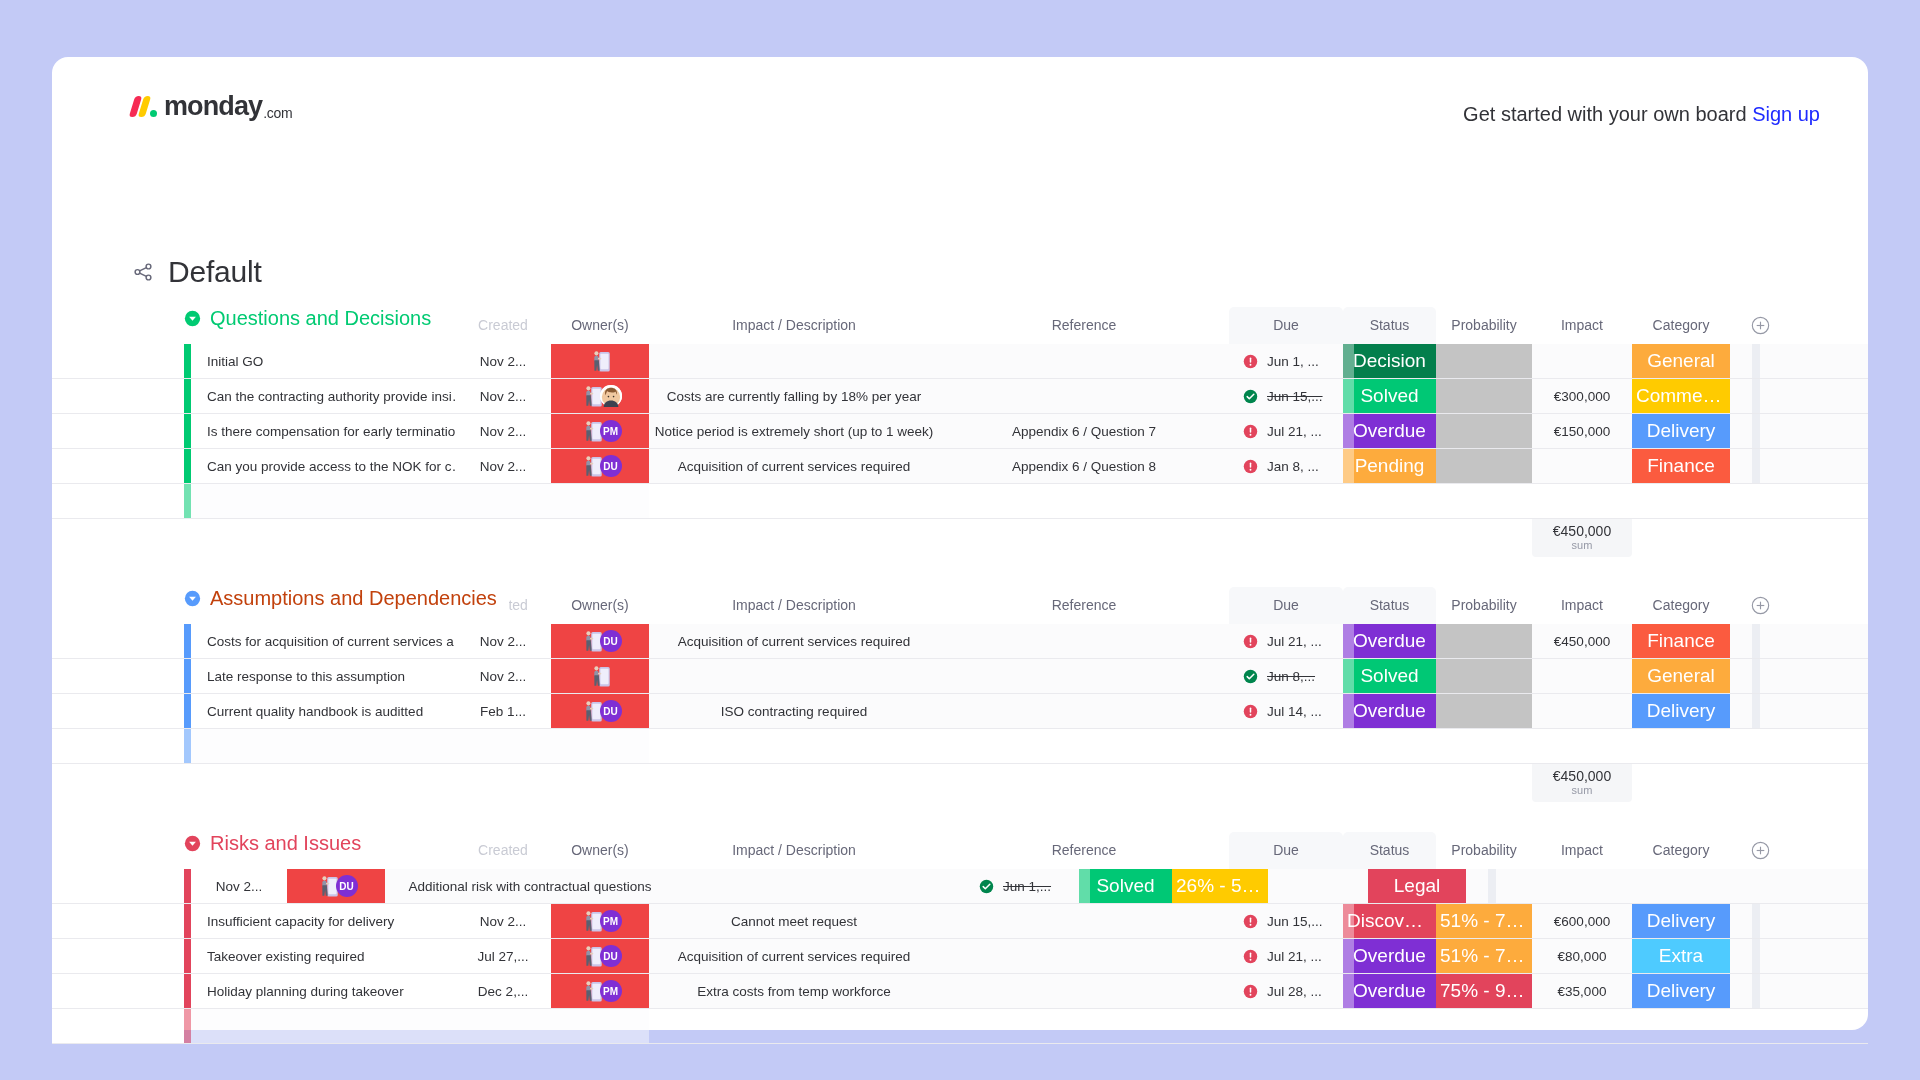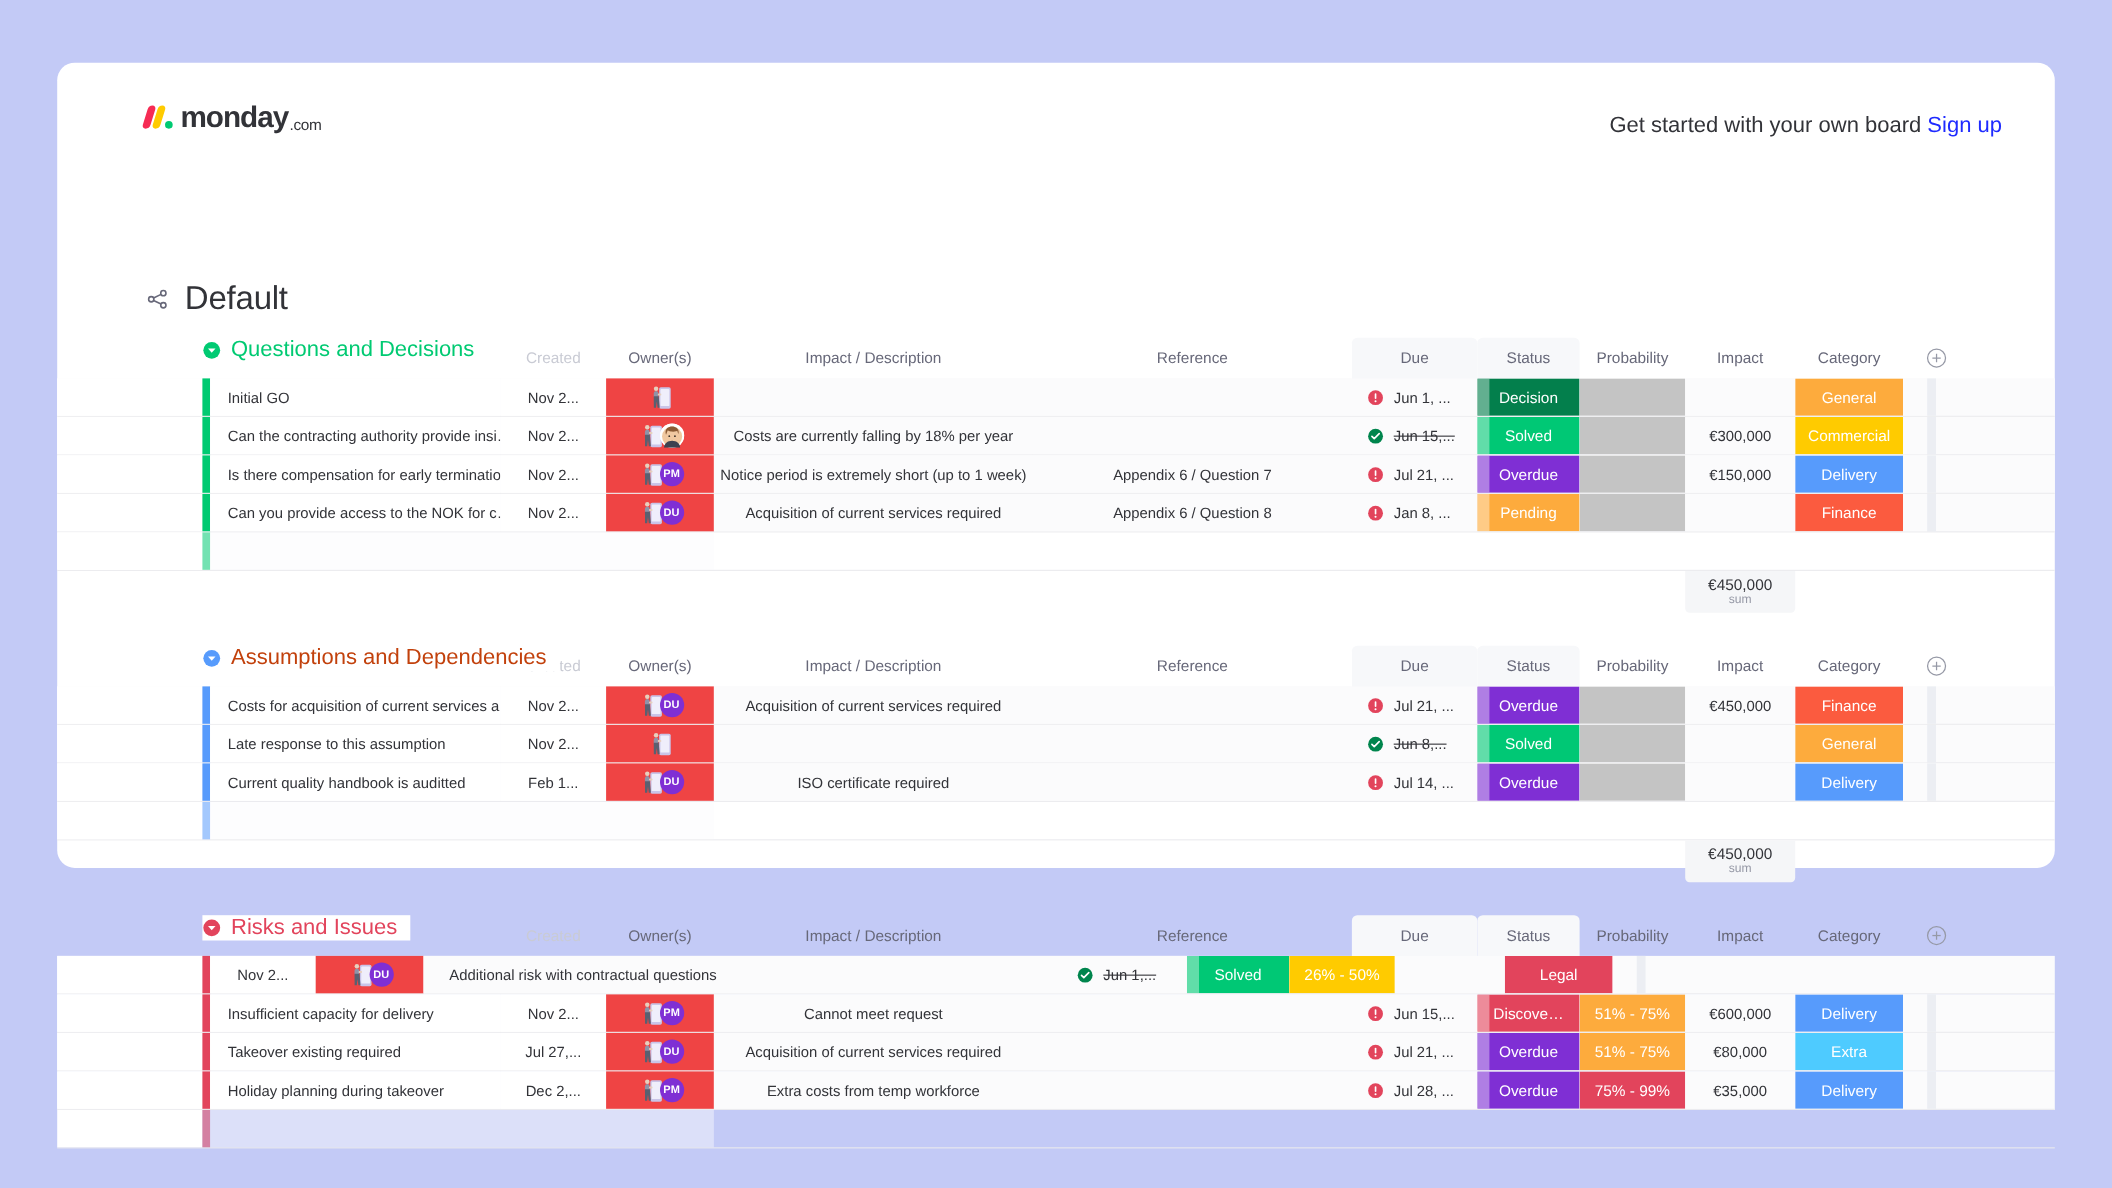--- a/index.html
+++ b/index.html
@@ -5,21 +5,21 @@
   * { box-sizing: border-box; margin: 0; padding: 0; }
   html, body {
     width: 1920px; height: 1080px;
     background: #c3caf6;
     font-family: "Liberation Sans", sans-serif;
     overflow: hidden;
   }
   .page-frame {
     position: absolute;
     left: 52px; top: 57px;
-    width: 1816px; height: 732px;
+    width: 1816px; height: 973px;
     background: #ffffff;
     border-radius: 16px;
   }
   
   .top-bar {
     position: absolute; left: 0; top: 0; right: 0; height: 98px;
   }
   .logo {
     position: absolute; left: 80px; top: 36px;
     display: flex; align-items: flex-end;
@@ -94,21 +94,21 @@
   .c-status { padding: 0 !important; }
   .c-prob { padding: 0 !important; }
   .c-impact { background: #fbfbfc; }
   .c-cat { padding: 0 !important; }
   .c-end { background: #fbfbfc; }
   .c-scroll { background: #eceef3; }
 
   .pill {
     width: 100%; height: 100%;
     display: flex; align-items: center; justify-content: center;
-    color: #ffffff; font-size: 14px; position: relative;
+    color: #ffffff; font-size: 19px; position: relative;
     overflow: hidden;
   }
   .pill::before {
     content: ""; position: absolute; left: 0; top: 0; bottom: 0; width: 11px;
     background: rgba(255,255,255,0.38);
   }
   .pill.noedge::before { display: none; }
   .pill span { position: relative; z-index: 2; padding: 0 4px;
                overflow: hidden; text-overflow: ellipsis; white-space: nowrap; }
   .pill.empty { background: #c4c4c4; }
@@ -532,21 +532,21 @@
             <svg class="owner-illus" viewBox="0 0 32 32">
     <rect x="15" y="5" width="13" height="24" rx="2" fill="#c9c4e8"></rect>
     <rect x="16.5" y="7" width="10" height="19" rx="1" fill="#efeefb"></rect>
     <path d="M9 12c0-1.6 1.1-2.8 2.6-2.8S14.2 10.4 14.2 12v4H9z" fill="#8f93a8"></path>
     <circle cx="11.6" cy="6.6" r="2.5" fill="#e7d0bd"></circle>
     <path d="M9 15h5.5l1.2 13h-2.4l-.9-7-.9 7H9.1z" fill="#5a6070"></path>
     <rect x="13.5" y="12" width="4" height="2.2" rx="1" fill="#e7d0bd"></rect>
   </svg>
             <span class="avatar purple">DU</span>
           </div>
-      <div class="c-desc" style="width:290px">ISO certificate required</div>
+      <div class="c-desc" style="width:290px">ISO contracting required</div>
       <div class="c-ref" style="width:290px"></div>
       <div class="c-due" style="width:114px">
         <svg class="due-badge" viewBox="0 0 20 20">
               <circle cx="10" cy="10" r="9" fill="#e2445c"></circle>
               <rect x="9" y="4.6" width="2" height="7" rx="1" fill="#fff"></rect>
               <circle cx="10" cy="14.4" r="1.25" fill="#fff"></circle>
             </svg>
         <span class="due-text ">Jul 14, ...</span>
       </div>
       <div class="c-status" style="width:93px">

